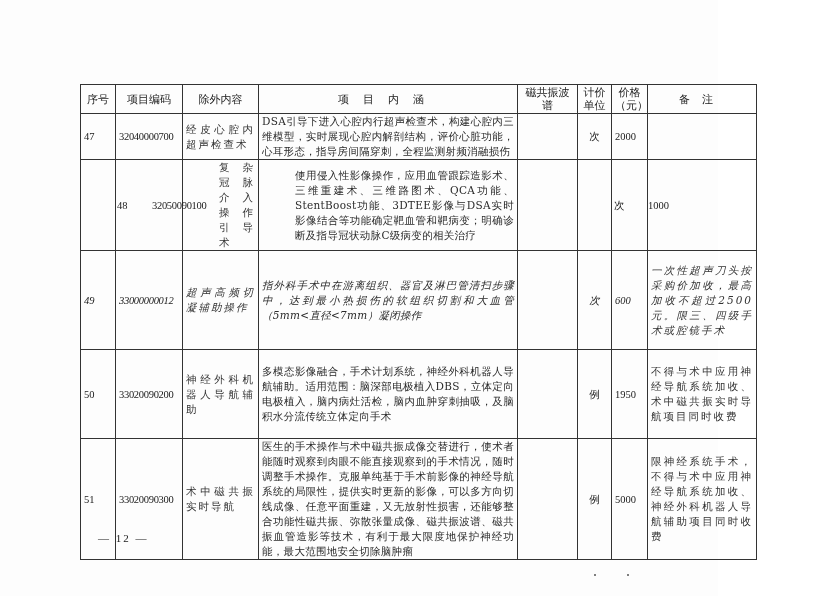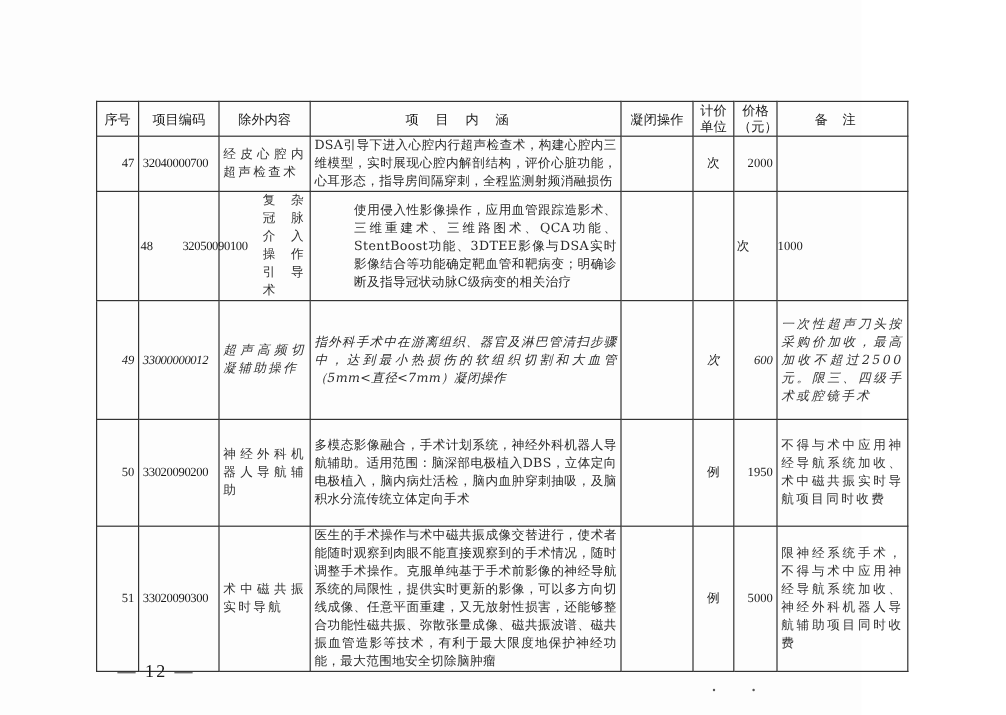--- a/index.html
+++ b/index.html
@@ -13,27 +13,27 @@
     table.fee th { height: 28px; text-align: center; font-size: 11px; line-height: 13px;
                    font-family: "DejaVu Sans", "Liberation Sans", sans-serif; }
     th.content-h { letter-spacing: 14px; }
     th.remark-h { letter-spacing: 12px; }
     td.c { text-align: center; }
     td.code { font-size: 10.5px; letter-spacing: -0.3px; padding: 0 1px;
               font-family: "Liberation Serif", serif; }
     td.name { text-align: justify; letter-spacing: 2px; color: #333; }
     td.content { text-align: justify; letter-spacing: 0.3px; color: #2a2a2a; font-size: 10px; line-height: 14.5px; }
     td.remark { text-align: justify; letter-spacing: 2px; color: #333; font-size: 10px; line-height: 15px; }
-    td.num { text-align: right; font-family: "Liberation Serif", serif; font-size: 11px; }
+    td.num { text-align: left; font-family: "Liberation Serif", serif; font-size: 11px; }
     tr.r47 td { height: 42px; }
     tr.r48 td { height: 62px; padding-left: 36px; }
     tr.r49 td { height: 98px; font-style: italic; }
     tr.r50 td { height: 88px; }
     tr.r51 td { height: 112px; }
-    .page-number { position: absolute; left: 98px; top: 552px; font-size: 15px;
+    .page-number { position: absolute; left: 98px; top: 532px; font-size: 11px;
                    font-family: "Liberation Serif", serif; letter-spacing: 2px; }
     .speck { position: absolute; width: 2px; height: 2px; background: #555; border-radius: 1px; }
   </style>
 </head>
 <body>
 
 <div class="page">
   <table class="fee">
     <colgroup>
       <col style="width:35px">
@@ -44,21 +44,21 @@
       <col style="width:34px">
       <col style="width:36px">
       <col style="width:109px">
     </colgroup>
     <thead>
       <tr>
         <th>序号</th>
         <th>项目编码</th>
         <th>除外内容</th>
         <th class="content-h">项目内涵</th>
-        <th>凝闭操作</th>
+        <th>磁共振波谱</th>
         <th>计价单位</th>
         <th>价格（元）</th>
         <th class="remark-h">备注</th>
       </tr>
     </thead>
     <tbody>
       <tr class="r47">
         <td class="num">47</td>
         <td class="code">32040000700</td>
         <td class="name">经皮心腔内超声检查术</td>

